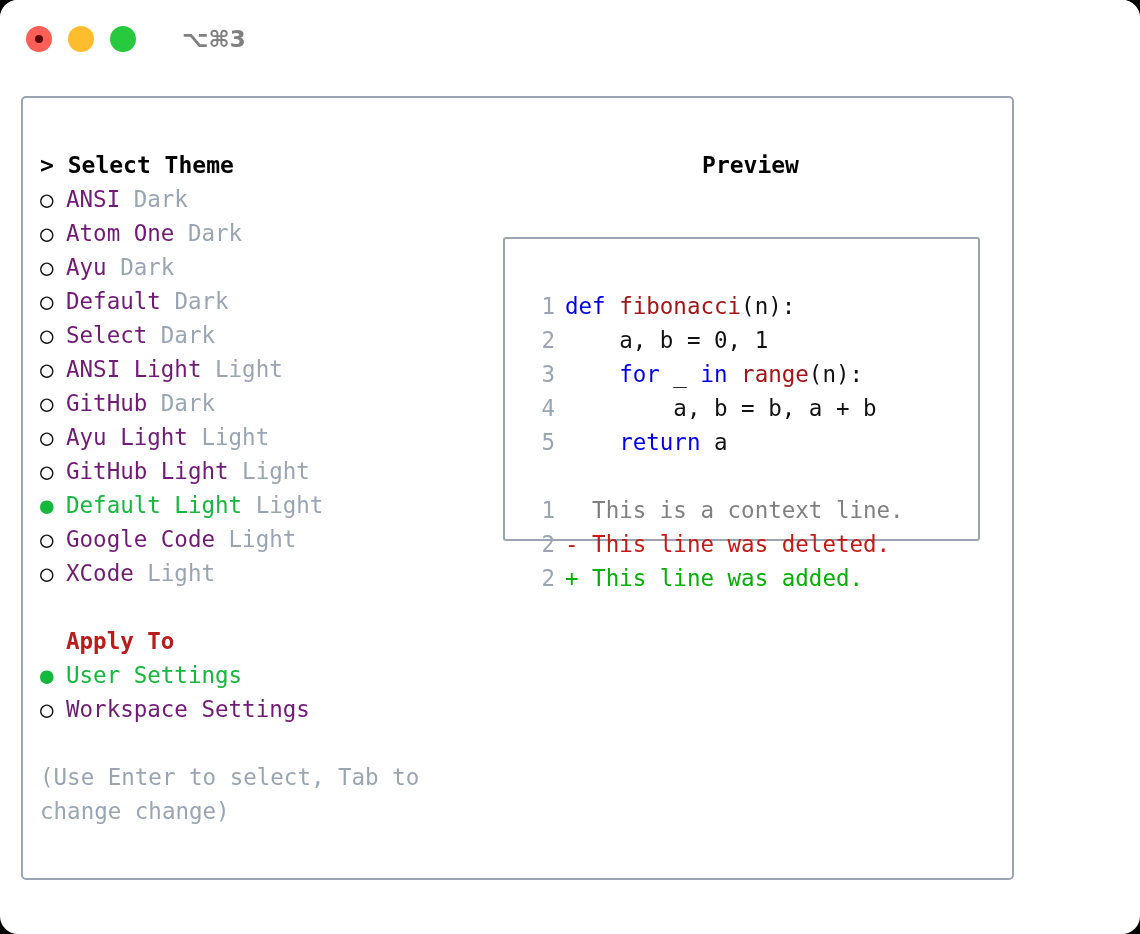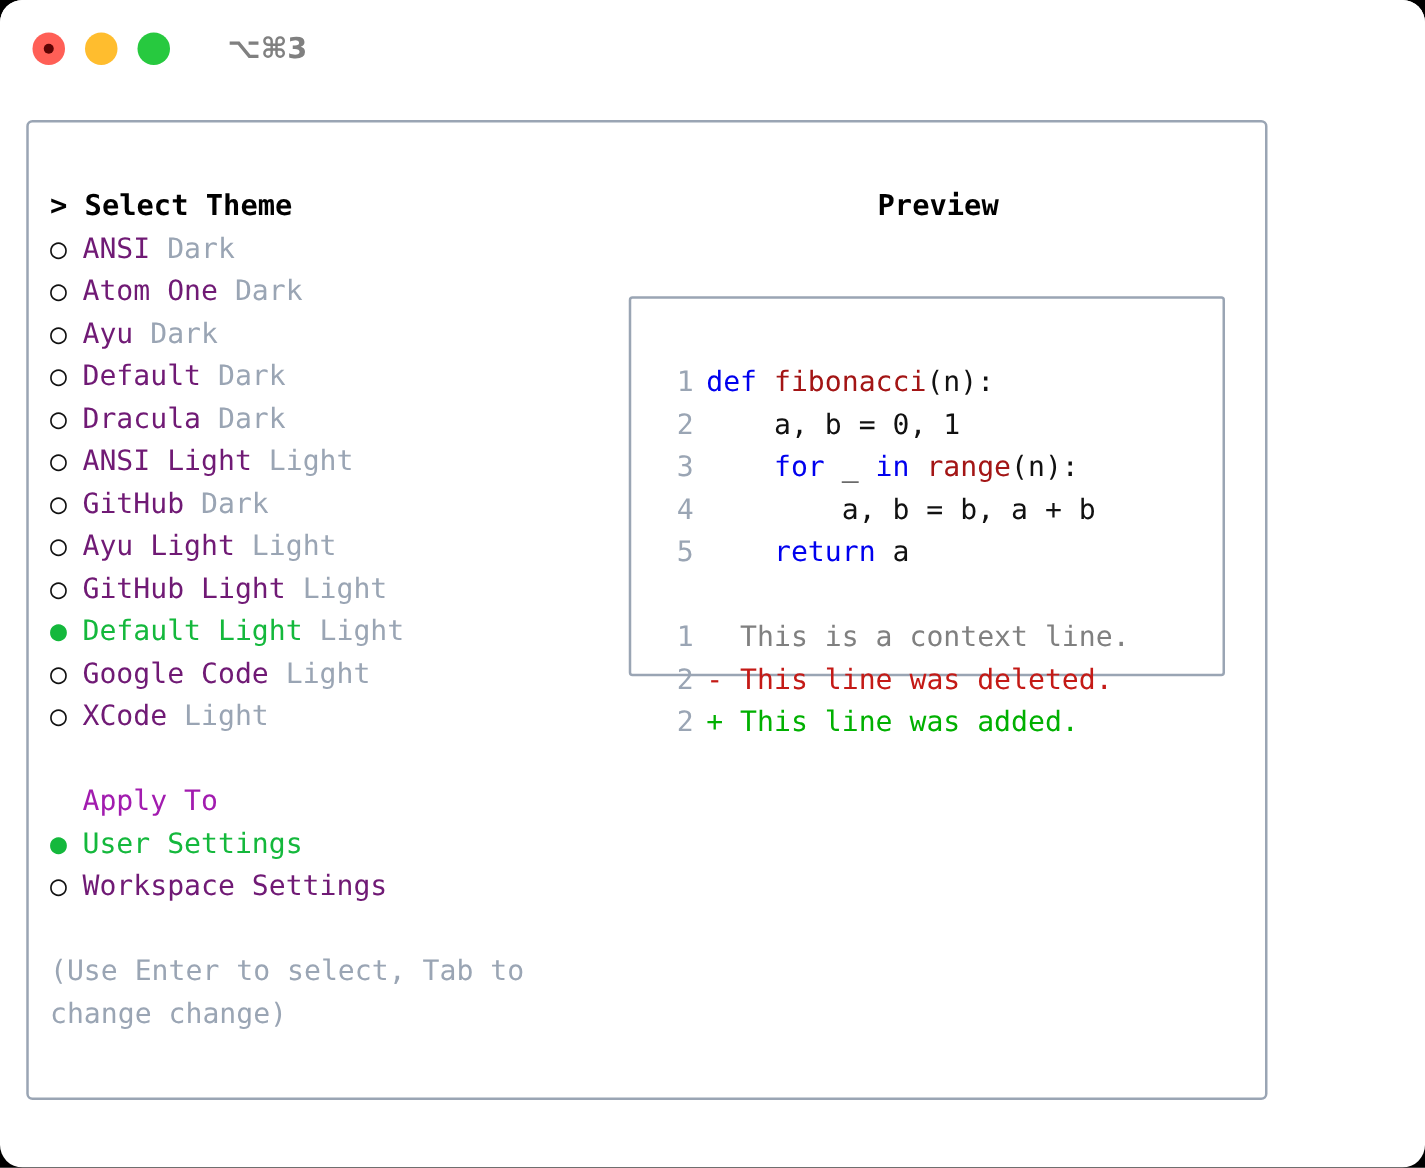--- a/index.html
+++ b/index.html
@@ -99,21 +99,21 @@
     white-space: pre;
     display: block;
   }
   .row .marker  { display: inline-block; width: 26px; }
   .row .name    { color: #701a75; }
   .row .variant { color: #9aa5b4; }
 
   .row.selected .marker,
   .row.selected .name { color: #14b83c; }
 
-  .row.plain { color: #a21caf; }
+  .row.plain { color: #b91c1c; font-weight: bold; }
 
   .spacer-sm { height: 34px; }
 
   .hint {
     font-size: 22.5px;
     line-height: 34px;
     color: #9aa5b4;
     white-space: pre-wrap;
     width: 405px;
   }
@@ -166,21 +166,21 @@
   <div class="panel">
     <div class="cols">
 
       <div class="col-left">
         <div class="hdr">&gt; Select Theme</div>
         <div id="theme-list">
             <div class="row"><span class="marker">○</span><span class="name">ANSI</span><span> </span><span class="variant">Dark</span></div>
             <div class="row"><span class="marker">○</span><span class="name">Atom One</span><span> </span><span class="variant">Dark</span></div>
             <div class="row"><span class="marker">○</span><span class="name">Ayu</span><span> </span><span class="variant">Dark</span></div>
             <div class="row"><span class="marker">○</span><span class="name">Default</span><span> </span><span class="variant">Dark</span></div>
-            <div class="row"><span class="marker">○</span><span class="name">Dracula</span><span> </span><span class="variant">Dark</span></div>
+            <div class="row"><span class="marker">○</span><span class="name">Select</span><span> </span><span class="variant">Dark</span></div>
             <div class="row"><span class="marker">○</span><span class="name">ANSI Light</span><span> </span><span class="variant">Light</span></div>
             <div class="row"><span class="marker">○</span><span class="name">GitHub</span><span> </span><span class="variant">Dark</span></div>
             <div class="row"><span class="marker">○</span><span class="name">Ayu Light</span><span> </span><span class="variant">Light</span></div>
             <div class="row"><span class="marker">○</span><span class="name">GitHub Light</span><span> </span><span class="variant">Light</span></div>
             <div class="row selected"><span class="marker">●</span><span class="name">Default Light</span><span> </span><span class="variant">Light</span></div>
             <div class="row"><span class="marker">○</span><span class="name">Google Code</span><span> </span><span class="variant">Light</span></div>
             <div class="row"><span class="marker">○</span><span class="name">XCode</span><span> </span><span class="variant">Light</span></div>
           </div>
 
         <div class="spacer-sm"></div>

